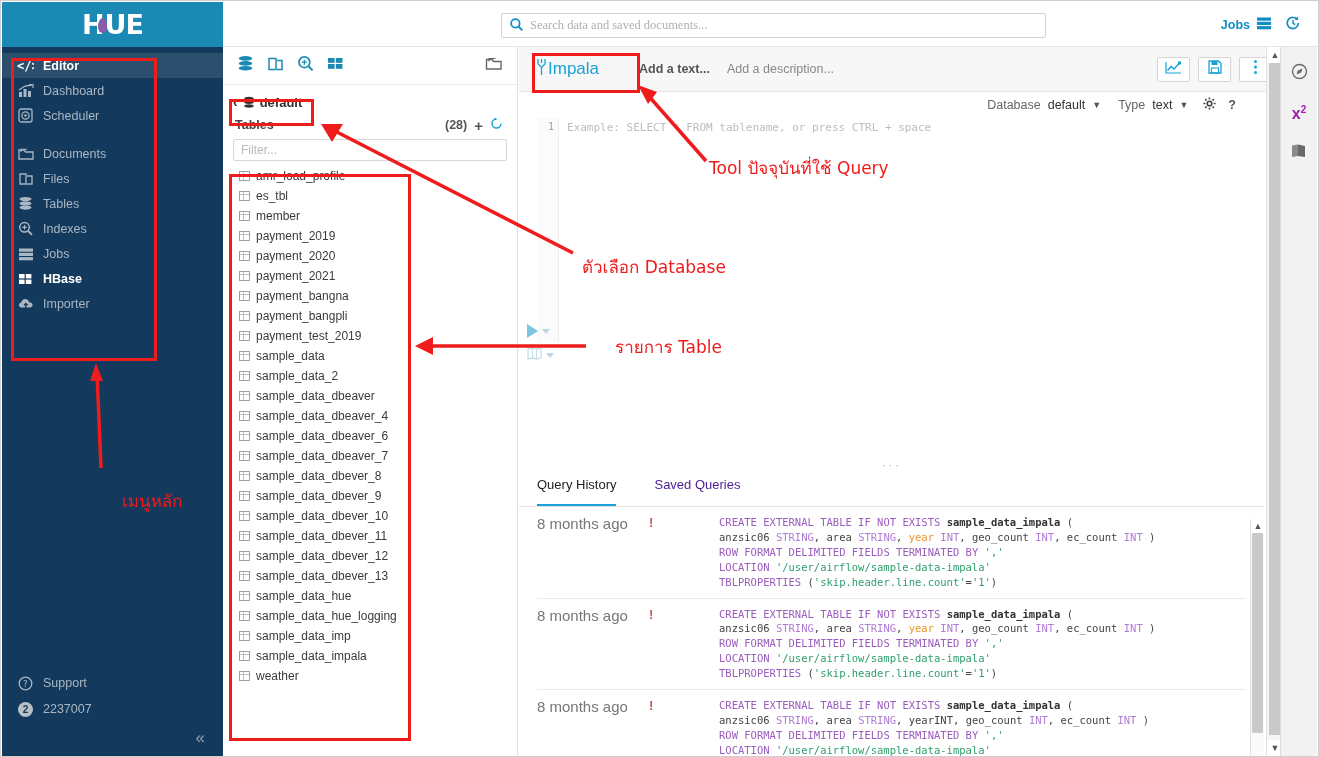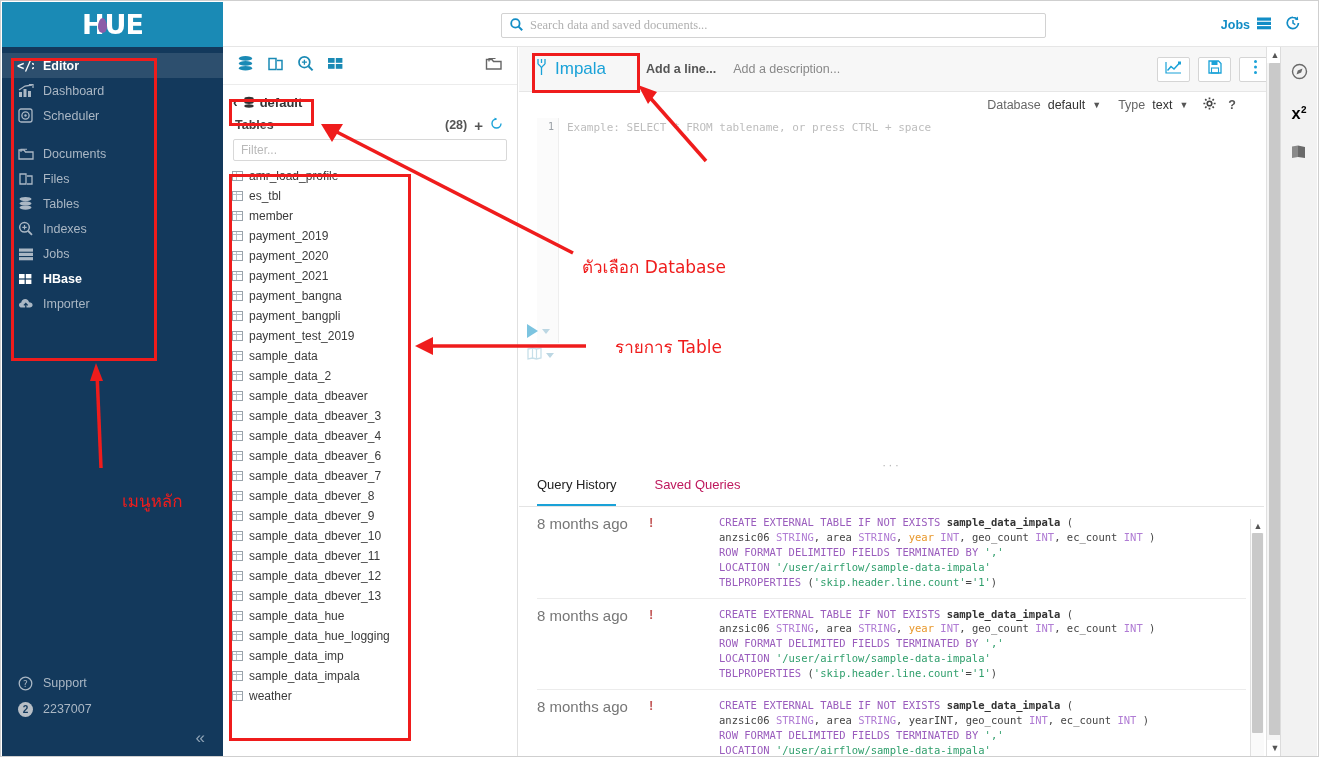--- a/index.html
+++ b/index.html
@@ -112,21 +112,21 @@
   .filter-box {
     margin: 4px 10px 5px 10px; height: 22px;
     border: 1px solid #d8d8d8; border-radius:2px;
     display:flex; align-items:center; padding: 0 7px;
   }
   .filter-box input {
     border:none; outline:none; width:100%; font-size:12px; color:#333;
     font-family: "Liberation Sans", sans-serif; background:transparent;
   }
   .filter-box input::placeholder { color:#b9b9b9; }
-  .tbl-list { padding-left: 9px; }
+  .tbl-list { padding-left: 16px; }
   .tbl-item {
     display:flex; align-items:center; gap:6px;
     height: 20px; font-size: 12px; color: #3a3a3a; cursor: pointer;
   }
   .tbl-ico {
     width: 11px; height: 10px; flex:0 0 11px;
     border: 1px solid #9aa3ab; background:#fff;
     display:block; position: relative;
   }
   .tbl-ico::before {
@@ -141,21 +141,21 @@
   
   .editor {
     position: absolute; left: 518px; top: 46px;
     width: 763px; height: 709px; background: #fff;
   }
   .ed-head {
     height: 45px; background: #f7f7f7; border-bottom:1px solid #e6e6e6;
     display:flex; align-items:center; padding: 0 10px;
   }
   .impala-tab {
-    display:flex; align-items:center; gap: 7px;
+    display:flex; align-items:center; 
     color: #1aa2d8; font-size: 17px; padding: 4px 12px 4px 6px;
   }
   .ed-head .addname {
     margin-left: 28px; font-size: 12.5px; color: #555; font-weight:bold; cursor:pointer;
   }
   .ed-head .adddesc {
     margin-left: 17px; font-size: 12.5px; color: #888; cursor:pointer;
   }
   .ed-head-btns { margin-left:auto; display:flex; gap: 8px; }
   .ed-btn {
@@ -195,21 +195,21 @@
     cursor:pointer;
   }
   .mini-caret { width:0;height:0;border-top:5px solid #bcd7e3;
     border-left:4px solid transparent;border-right:4px solid transparent;}
 
   .res-handle { text-align:center; color:#bbb; font-size: 13px; letter-spacing:2px; height: 12px;}
   .tabs-row {
     display:flex; gap: 38px; padding: 0 18px; margin-top: 8px;
     border-bottom: 1px solid #e4e4e4; height: 30px;
   }
-  .qtab { font-size: 13px; color:#be185d; padding-bottom: 7px; cursor:pointer; }
+  .qtab { font-size: 13px; color:#4c1d95; padding-bottom: 7px; cursor:pointer; }
   .qtab.active { color:#222; border-bottom: 2px solid #1aa2d8; }
   .hist { margin: 0 18px; }
   .hist-row {
     display:flex; padding: 8px 0 8px 0; border-bottom:1px solid #ececec;
     gap: 0;
   }
   .hist-time { width: 112px; font-size: 15px; color: #777; flex:0 0 112px; }
   .hist-ic { width: 70px; flex:0 0 70px; color:#c45b5b; font-size: 13px; font-weight:bold;}
   .hist-sql {
     font-family: "DejaVu Sans Mono", monospace; font-size: 10.5px;
@@ -223,21 +223,21 @@
   .pln { color:#444; }
 
   
   .rightbar {
     position: absolute; right: 1px; top: 46px;
     width: 37px; height: 709px; background: #f2f2f2;
     border-left: 1px solid #dcdcdc;
     display:flex; flex-direction:column; align-items:center;
     padding-top: 16px; gap: 20px;
   }
-  .rb-ico { color:#000000; cursor:pointer; font-size: 16px; font-family: Liberation Mono, monospace; }
+  .rb-ico { color:#a21caf; cursor:pointer; font-size: 16px; }
 
   
   .vscroll {
     position:absolute; width: 16px; background:#f5f5f5;
     border-left:1px solid #e0e0e0;
   }
   .vscroll .thumb { position:absolute; left:2px; width:12px; background:#c9c9c9; border-radius:1px;}
   .vscroll .arw {
     position:absolute; left:0; width:16px; height:16px; display:flex;
     align-items:center;justify-content:center;font-size:9px;color:#555;
@@ -544,24 +544,20 @@
         <div class="tbl-item">
           <span class="tbl-ico"></span>
           <span>sample_data_2</span>
         </div>
         <div class="tbl-item">
           <span class="tbl-ico"></span>
           <span>sample_data_dbeaver</span>
         </div>
         <div class="tbl-item">
           <span class="tbl-ico"></span>
-          <span>sample_data_dbeaver_3</span>
-        </div>
-        <div class="tbl-item">
-          <span class="tbl-ico"></span>
           <span>sample_data_dbeaver_4</span>
         </div>
         <div class="tbl-item">
           <span class="tbl-ico"></span>
           <span>sample_data_dbeaver_6</span>
         </div>
         <div class="tbl-item">
           <span class="tbl-ico"></span>
           <span>sample_data_dbeaver_7</span>
         </div>
@@ -615,21 +611,21 @@
   <div class="editor">
     <div class="ed-head">
       <div class="impala-tab">
         <span>
           <svg width="13" height="18" viewBox="0 0 13 18">
             <path d="M3 1 L3 6 M6.5 1 L6.5 5 M10 1 L10 6 M3 6 Q6.5 9 6.5 10 L6.5 17 M10 6 Q6.5 9 6.5 10" stroke="#1aa2d8" stroke-width="1.3" fill="none"></path>
           </svg>
         </span>
         <span>Impala</span>
       </div>
-      <span class="addname">Add a line...</span>
+      <span class="addname">Add a text...</span>
       <span class="adddesc">Add a description...</span>
       <div class="ed-head-btns">
         <div class="ed-btn">
           <span>
             <svg width="17" height="13" viewBox="0 0 17 13">
               <path d="M1 1 L1 12 L16 12" stroke="#1aa2d8" stroke-width="1.2" fill="none"></path>
               <path d="M2.5 9.5 L6 5.5 L9 8 L14.5 2" stroke="#1aa2d8" stroke-width="1.5" fill="none"></path>
               <rect x="13" y="0.5" width="3" height="3" fill="#1aa2d8"></rect>
             </svg>
           </span>
@@ -772,17 +768,18 @@
     <line x1="572" y1="252" x2="330" y2="128" stroke="#ef1c1c" stroke-width="3.5"></line>
     <polygon points="320,123 342,123 331,141" fill="#ef1c1c"></polygon>
 
     <line x1="585" y1="345" x2="428" y2="345" stroke="#ef1c1c" stroke-width="3.5"></line>
     <polygon points="414,345 432,336 432,354" fill="#ef1c1c"></polygon>
 
     <line x1="705" y1="160" x2="645" y2="92" stroke="#ef1c1c" stroke-width="3.5"></line>
     <polygon points="637,84 656,91 647,103" fill="#ef1c1c"></polygon>
   </svg>
 
+  <div class="anno" style="left:708px; top:153px;">Tool ปัจจุบันที่ใช้ Query</div>
   <div class="anno" style="left:581px; top:252px;">ตัวเลือก Database</div>
   <div class="anno" style="left:614px; top:332px;">รายการ Table</div>
   <div class="anno" style="left:84px;  top:486px;margin-left:37px;">เมนูหลัก</div>
 
 </div>
 
 </body></html>

